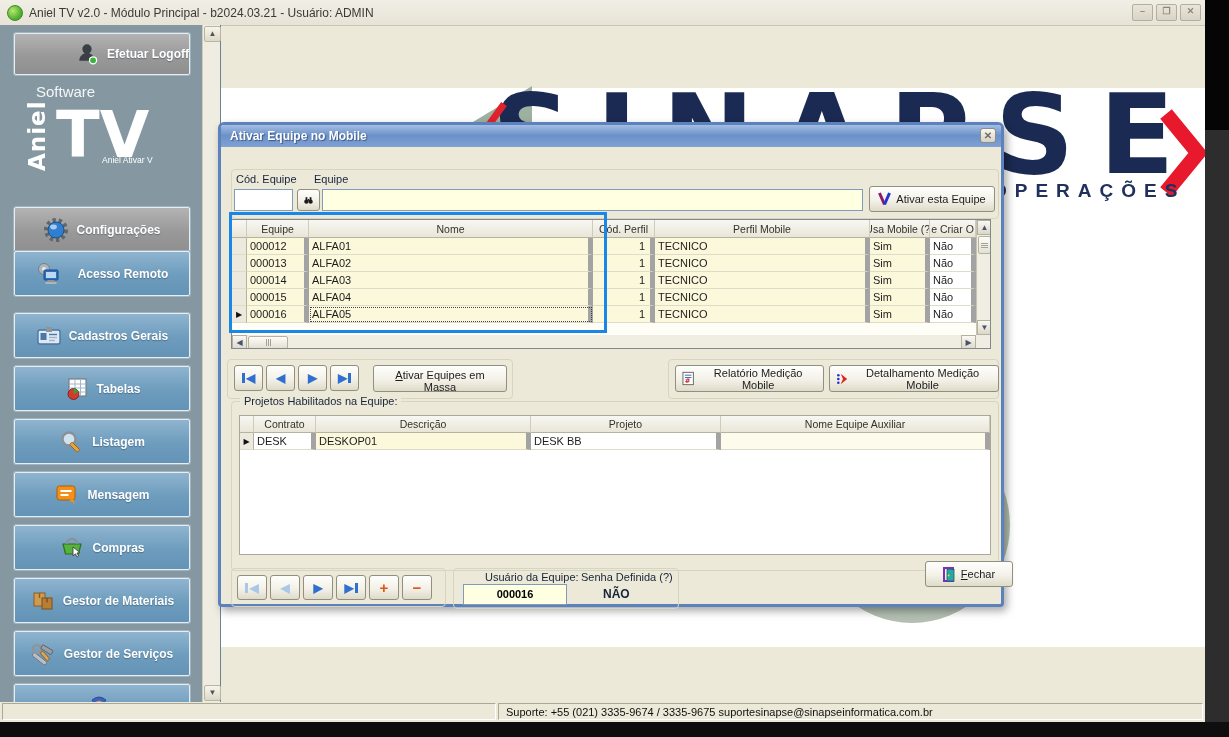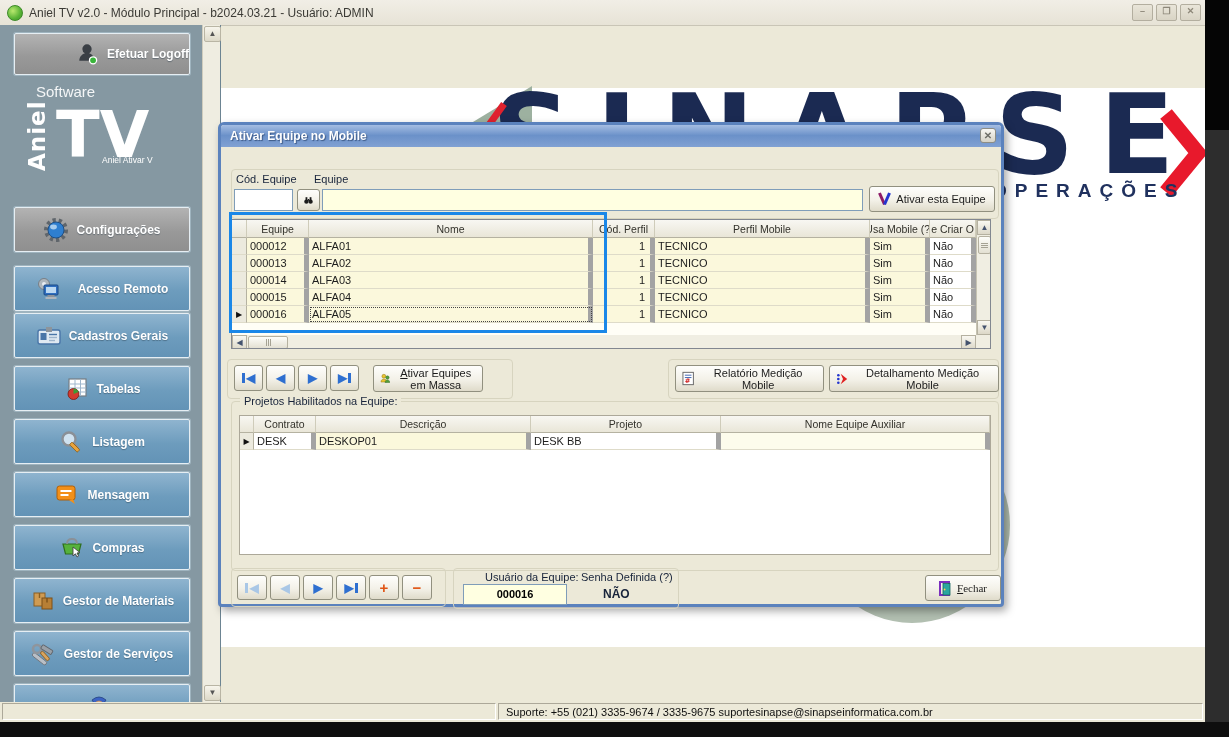--- a/index.html
+++ b/index.html
@@ -158,21 +158,21 @@
         <div class="side-btn gray" style="top: 182px;">
           <span class="ic">
             <svg width="26" height="26" viewBox="0 0 26 26">
               <circle cx="13" cy="13" r="10" fill="none" stroke="#5f656b" stroke-width="4" stroke-dasharray="3.2 3"></circle>
               <circle cx="13" cy="13" r="8" fill="#2f7fd0" stroke="#1d4f86" stroke-width="1"></circle>
               <ellipse cx="10.5" cy="10" rx="3.4" ry="2.4" fill="#bcd9f2" opacity=".85"></ellipse>
             </svg>
           </span>
           <span>Configurações</span>
         </div>
-        <div class="side-btn" style="top: 241px; gap: 16px;">
+        <div class="side-btn" style="top: 226px; gap: 16px;">
           <span class="ic">
             <svg width="26" height="26" viewBox="0 0 26 26">
               <circle cx="8" cy="8" r="5.5" fill="#aeb6bd" stroke="#787f86" stroke-width="1"></circle>
               <circle cx="8" cy="8" r="2" fill="#e8edf2"></circle>
               <rect x="8" y="9" width="14" height="10" rx="1" fill="#2f6fc0" stroke="#1c4a85" stroke-width="1"></rect>
               <rect x="10" y="11" width="10" height="6" fill="#bcd9f2"></rect>
               <rect x="11.5" y="19" width="7" height="2" fill="#8d949b"></rect>
               <rect x="9.5" y="21" width="11" height="2" fill="#aeb6bd"></rect>
             </svg>
           </span>
@@ -389,21 +389,21 @@
         <button class="xp-btn" style="left: 45px; top: 240px; width: 29px; height: 26px;">
           <span class="navglyph nav-blue">◀</span>
         </button>
         <button class="xp-btn" style="left: 77px; top: 240px; width: 29px; height: 26px;">
           <span class="navglyph nav-blue">▶</span>
         </button>
         <button class="xp-btn" style="left: 109px; top: 240px; width: 29px; height: 26px;">
           <span class="navglyph nav-blue">▶<i class="bar"></i></span>
         </button>
       </div>
-    <button class="xp-btn" id="mass-btn" style="left:152px;top:240px;width:110px;height:27px;">
+    <button class="xp-btn" id="mass-btn" style="left:152px;top:240px;width:134px;height:27px;flex-direction:column;">
       <svg width="16" height="15" viewBox="0 0 16 15">
         <circle cx="6" cy="4" r="3" fill="#e9c530" stroke="#8a6d10" stroke-width=".7"></circle>
         <path d="M1.5 13c0-3 2-4.6 4.5-4.6S10.5 10 10.5 13z" fill="#e9c530" stroke="#8a6d10" stroke-width=".7"></path>
         <circle cx="11.5" cy="6" r="2.6" fill="#53a13c" stroke="#2c641c" stroke-width=".7"></circle>
         <path d="M7.8 13.6c0-2.5 1.7-3.9 3.7-3.9s3.7 1.4 3.7 3.9z" fill="#53a13c" stroke="#2c641c" stroke-width=".7"></path>
       </svg>
       <span><u>A</u>tivar Equipes em Massa</span>
     </button>
 
     <div class="groupbox" style="left:447px;top:234px;width:331px;height:40px;"></div>
@@ -467,21 +467,21 @@
           <span class="nav-red">−</span>
         </button>
       </div>
 
     <div class="groupbox" style="left:232px;top:443px;width:226px;height:41px;"></div>
     <span class="lbl" style="left:264px;top:446px;">Usuário da Equipe:</span>
     <div class="tb yellow" style="left:242px;top:459px;width:104px;height:21px;text-align:center;font-weight:bold;line-height:15px;">000016</div>
     <span class="lbl" style="left:360px;top:446px;">Senha Definida (?)</span>
     <span class="lbl" style="left:382px;top:462px;font-weight:bold;font-size:12px;">NÃO</span>
 
-    <button class="xp-btn" id="close-btn" style="left:704px;top:450px;width:76px;height:26px;font-family:Liberation Serif, serif;">
+    <button class="xp-btn" id="close-btn" style="left:704px;top:436px;width:88px;height:26px;">
       <svg width="13" height="15" viewBox="0 0 13 15">
         <rect x="1" y="1" width="9" height="13" fill="none" stroke="#7b2fbe" stroke-width="2"></rect>
         <rect x="4" y="2.5" width="7" height="11.5" fill="#2aa7a0" stroke="#16655f" stroke-width=".8"></rect>
         <circle cx="5.6" cy="8.5" r=".9" fill="#ffd24a"></circle>
       </svg>
       <span><u>F</u>echar</span>
     </button>
   </div>
 
   <div class="abs annotation"></div>

